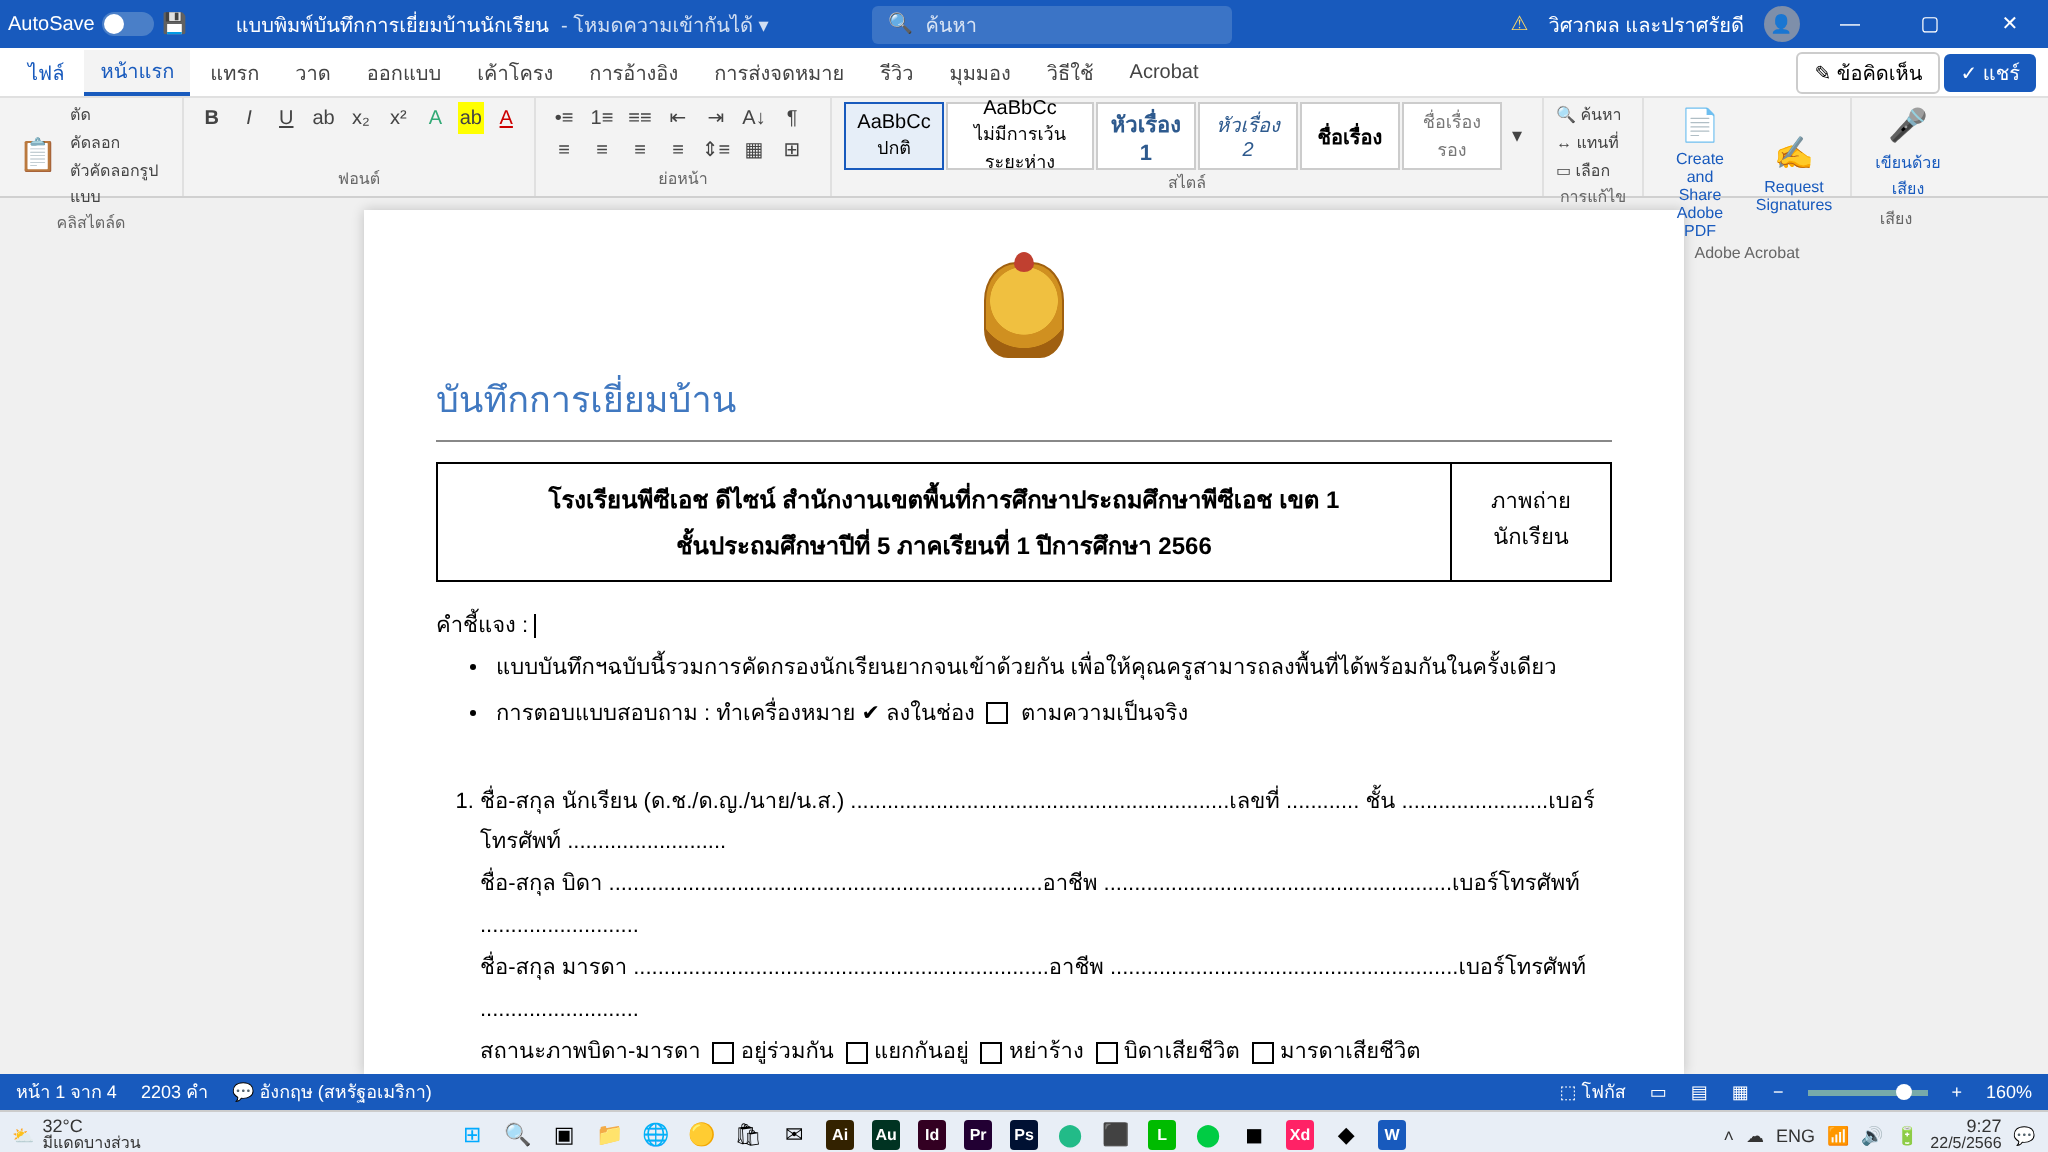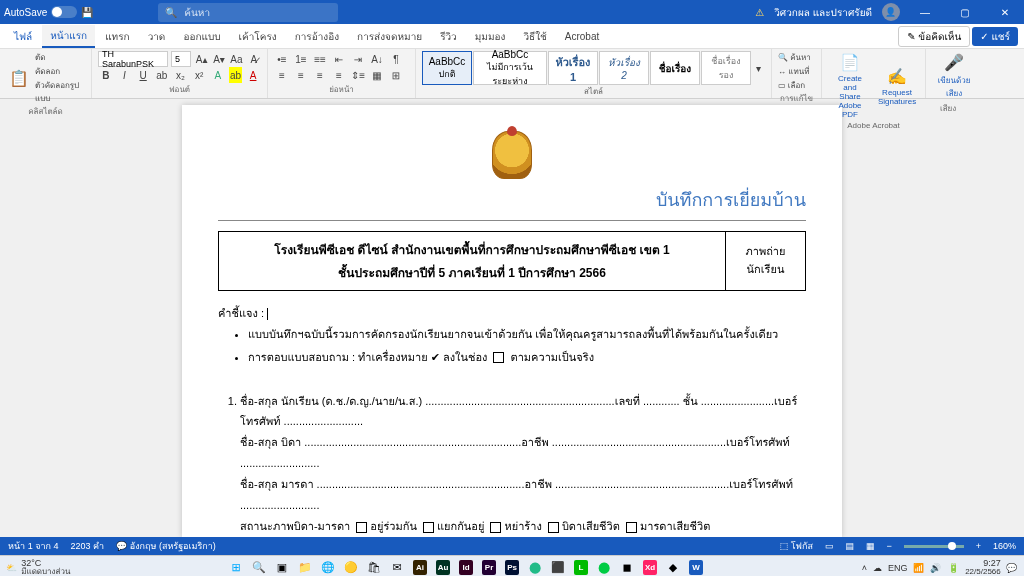--- a/index.html
+++ b/index.html
@@ -29,21 +29,21 @@
 .fontbox { border: 1px solid #ccc; padding: 1px 3px; font-size: 9px; background: #fff; height: 16px; display: flex; align-items: center; }
 .stylebox { border: 1px solid #ccc; background: #fff; padding: 2px 4px; font-size: 9px; text-align: center; min-width: 50px; height: 34px; display: flex; flex-direction: column; justify-content: center; }
 .stylebox.sel { border: 1px solid #185abd; background: #e6eef8; }
 .bigbtn { display: flex; flex-direction: column; align-items: center; gap: 2px; padding: 2px 4px; font-size: 8px; color: #185abd; width: 44px; text-align: center; }
 .bigbtn .ic { font-size: 16px; }
 .canvas { height: 438px; overflow: auto; background: #f0f0f0; display: flex; justify-content: center; padding-top: 6px; }
 .page { width: 660px; background: #fff; box-shadow: 0 0 6px rgba(0,0,0,.2); padding: 26px 36px; font-family: "Tahoma", sans-serif; color: #000; font-size: 11px; }
 .page .emblem { display: flex; justify-content: center; margin-bottom: 6px; }
 .emblem-img { width: 40px; height: 48px; border-radius: 40% 40% 30% 30%; background: radial-gradient(circle at 50% 40%, #f0c040 0 50%, #d09020 51% 70%, #a06010 71% 100%); border: 1px solid #a06010; position: relative; }
 .emblem-img::before { content: ""; position: absolute; top: -6px; left: 50%; transform: translateX(-50%); width: 10px; height: 10px; background: #c04030; border-radius: 50% 50% 50% 50% / 60% 60% 40% 40%; }
-.page h1 { text-align: right; color: #4078c0; font-size: 18px; font-weight: normal; border-bottom: 1px solid #888; padding-bottom: 6px; margin-bottom: 10px; }
+.page h1 { text-align: left; color: #4078c0; font-size: 18px; font-weight: normal; border-bottom: 1px solid #888; padding-bottom: 6px; margin-bottom: 10px; }
 .infobox { border: 1px solid #000; display: flex; margin-bottom: 12px; }
 .infobox .main { flex: 1; text-align: center; padding: 8px; font-weight: bold; font-size: 12px; }
 .infobox .photo { border-left: 1px solid #000; width: 80px; display: flex; align-items: center; justify-content: center; text-align: center; font-size: 11px; line-height: 1.6; }
 .page .body { font-size: 11px; line-height: 1.9; }
 .page .body ul { list-style: disc; margin-left: 30px; }
 .page .body ol { margin-left: 22px; }
 .page .body li { margin-bottom: 2px; }
 .cb { display: inline-block; width: 11px; height: 11px; border: 1px solid #000; vertical-align: middle; margin: 0 3px; }
 .statusbar { background: #185abd; color: #fff; height: 18px; display: flex; align-items: center; padding: 0 8px; font-size: 9px; gap: 12px; }
 .statusbar .sp { flex: 1; }
@@ -56,20 +56,24 @@
 </style>
 </head>
 <body>
 
 <div class="titlebar">
   <div class="autosave">
     <span>AutoSave</span>
     <span class="toggle"></span>
     <span>💾</span>
   </div>
+  <div class="docinfo">
+    <span>แบบพิมพ์บันทึกการเยี่ยมบ้านนักเรียน</span>
+    <span style="opacity:.8">- โหมดความเข้ากันได้ ▾</span>
+  </div>
   <div class="search">
     <span>🔍</span>
     <span style="opacity:.8">ค้นหา</span>
   </div>
   <div class="spacer"></div>
   <div class="right">
     <span class="warn">⚠</span>
     <span>วิศวกผล และปราศรัยดี</span>
     <span class="avatar">👤</span>
     <span class="winbtn">—</span>
@@ -104,28 +108,20 @@
         </div>
       <div style="display:flex;flex-direction:column;gap:1px;font-size:8px;color:#444">
         <span>ตัด</span>
         <span>คัดลอก</span>
         <span>ตัวคัดลอกรูปแบบ</span>
       </div>
     </div>
     <div class="label">คลิสไตล์ด</div>
   </div>
   <div class="ribbon-group" style="width:176px">
-    <div class="rgrow">
-      <span class="fontbox" style="width:78px">TH SarabunPSK</span>
-      <span class="fontbox" style="width:22px">5</span>
-      <span class="rbtn">A▴</span>
-      <span class="rbtn">A▾</span>
-      <span class="rbtn">Aa</span>
-      <span class="rbtn">A̷</span>
-    </div>
     <div class="rgrow">
       <span class="rbtn">
           <b>B</b>
         </span>
       <span class="rbtn">
           <i>I</i>
         </span>
       <span class="rbtn">
           <u>U</u>
         </span>

